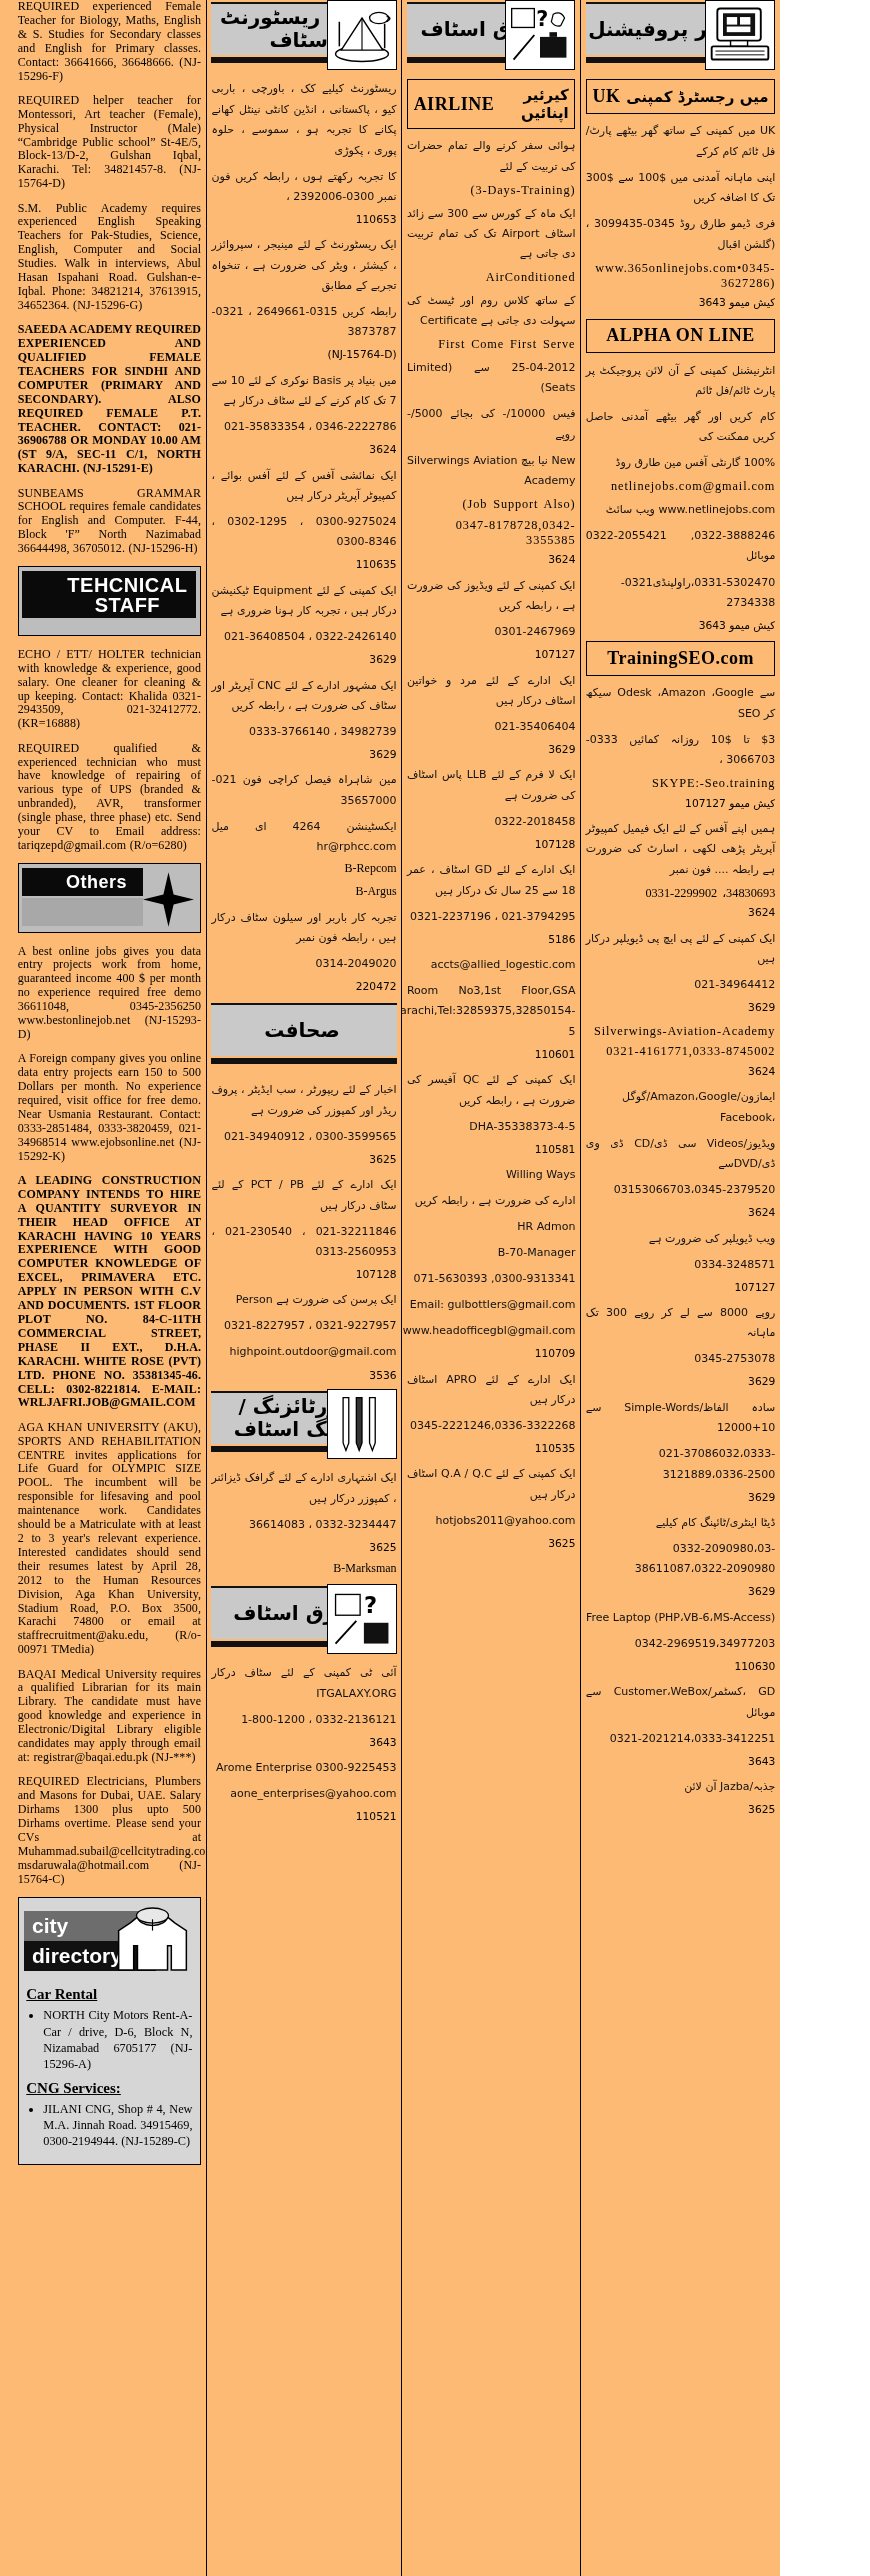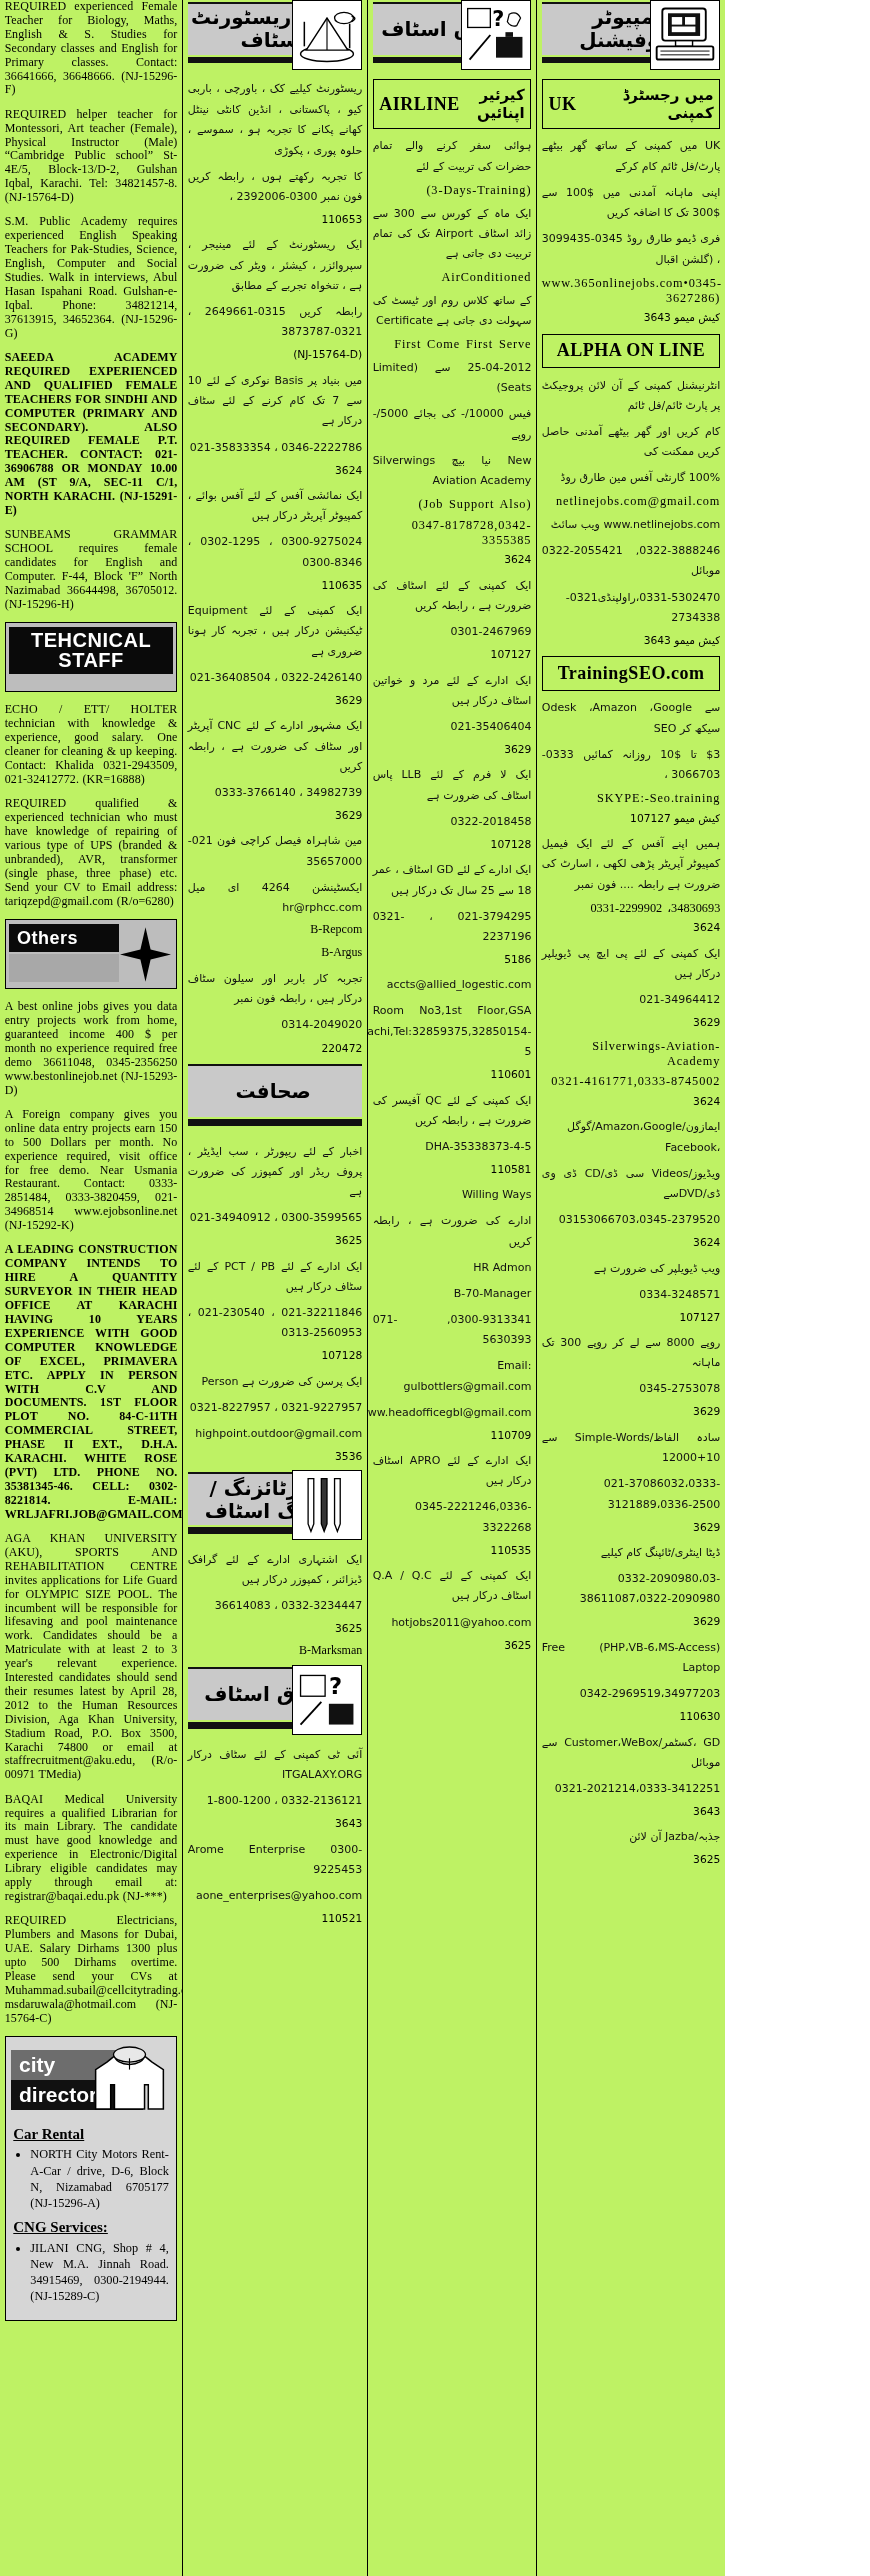--- a/index.html
+++ b/index.html
@@ -9,25 +9,26 @@
   }
   body {
     width: 871px;
     height: 2576px;
     font-family: "Liberation Serif", serif;
     color: #000;
     overflow: hidden;
   }
   .page {
     position: relative;
-    width: 725px;
+    width: 780px;
     height: 2576px;
-    background: #bef264;
+    background: #fdba74;
     display: flex;
     box-sizing: border-box;
+    padding-left: 13px;
   }
   .col {
     box-sizing: border-box;
     padding: 0 4.7px;
     overflow: hidden;
     position: relative;
   }
   .col + .col { border-left: 0.9px solid #000; }
   .c1 { width: 219px; }
   .c2 { width: 222px; }
@@ -66,20 +67,21 @@
     justify-content: center;
   }
   .banner .bar span {
     color: #fff;
     font-family: "Liberation Sans", sans-serif;
     font-weight: bold;
     font-size: 20px;
     letter-spacing: 0.5px;
     line-height: 1.0;
     text-align: center;
+    margin-left: 36px;
   }
   .banner.others .bar {
     right: 57px;
     justify-content: flex-start;
     padding-left: 7.6px;
     height: 28px;
   }
   .banner.others .bar span { font-size: 18px; }
   .banner .grayfoot {
     position: absolute;
@@ -457,21 +459,21 @@
     <div class="center-en">AirConditioned</div>
     <div class="urdu">کے ساتھ کلاس روم اور ٹیسٹ کی سہولت دی جاتی ہے Certificate</div>
     <div class="center-en">First Come First Serve</div>
     <div class="urdu">25-04-2012 سے (Limited Seats)</div>
     <div class="urdu">فیس 10000/- کی بجائے 5000/- روپے</div>
     <div class="urdu">New نیا بیچ Silverwings Aviation Academy</div>
     <div class="center-en">(Job Support Also)</div>
     <div class="center-en">0347-8178728,0342-3355385</div>
     <div class="sep">3624</div>
 
-    <div class="urdu">ایک کمپنی کے لئے اسٹاف کی ضرورت ہے ، رابطہ کریں</div>
+    <div class="urdu">ایک کمپنی کے لئے ویڈیوز کی ضرورت ہے ، رابطہ کریں</div>
     <div class="urdu">0301-2467969</div>
     <div class="sep">107127</div>
 
     <div class="urdu">ایک ادارے کے لئے مرد و خواتین اسٹاف درکار ہیں</div>
     <div class="urdu">021-35406404</div>
     <div class="sep">3629</div>
 
     <div class="urdu">ایک لا فرم کے لئے LLB پاس اسٹاف کی ضرورت ہے</div>
     <div class="urdu">0322-2018458</div>
     <div class="sep">107128</div>

